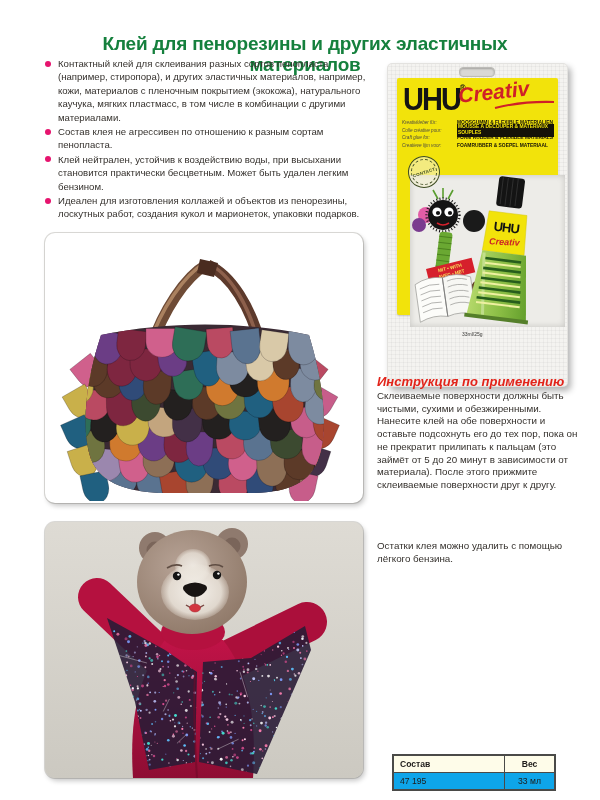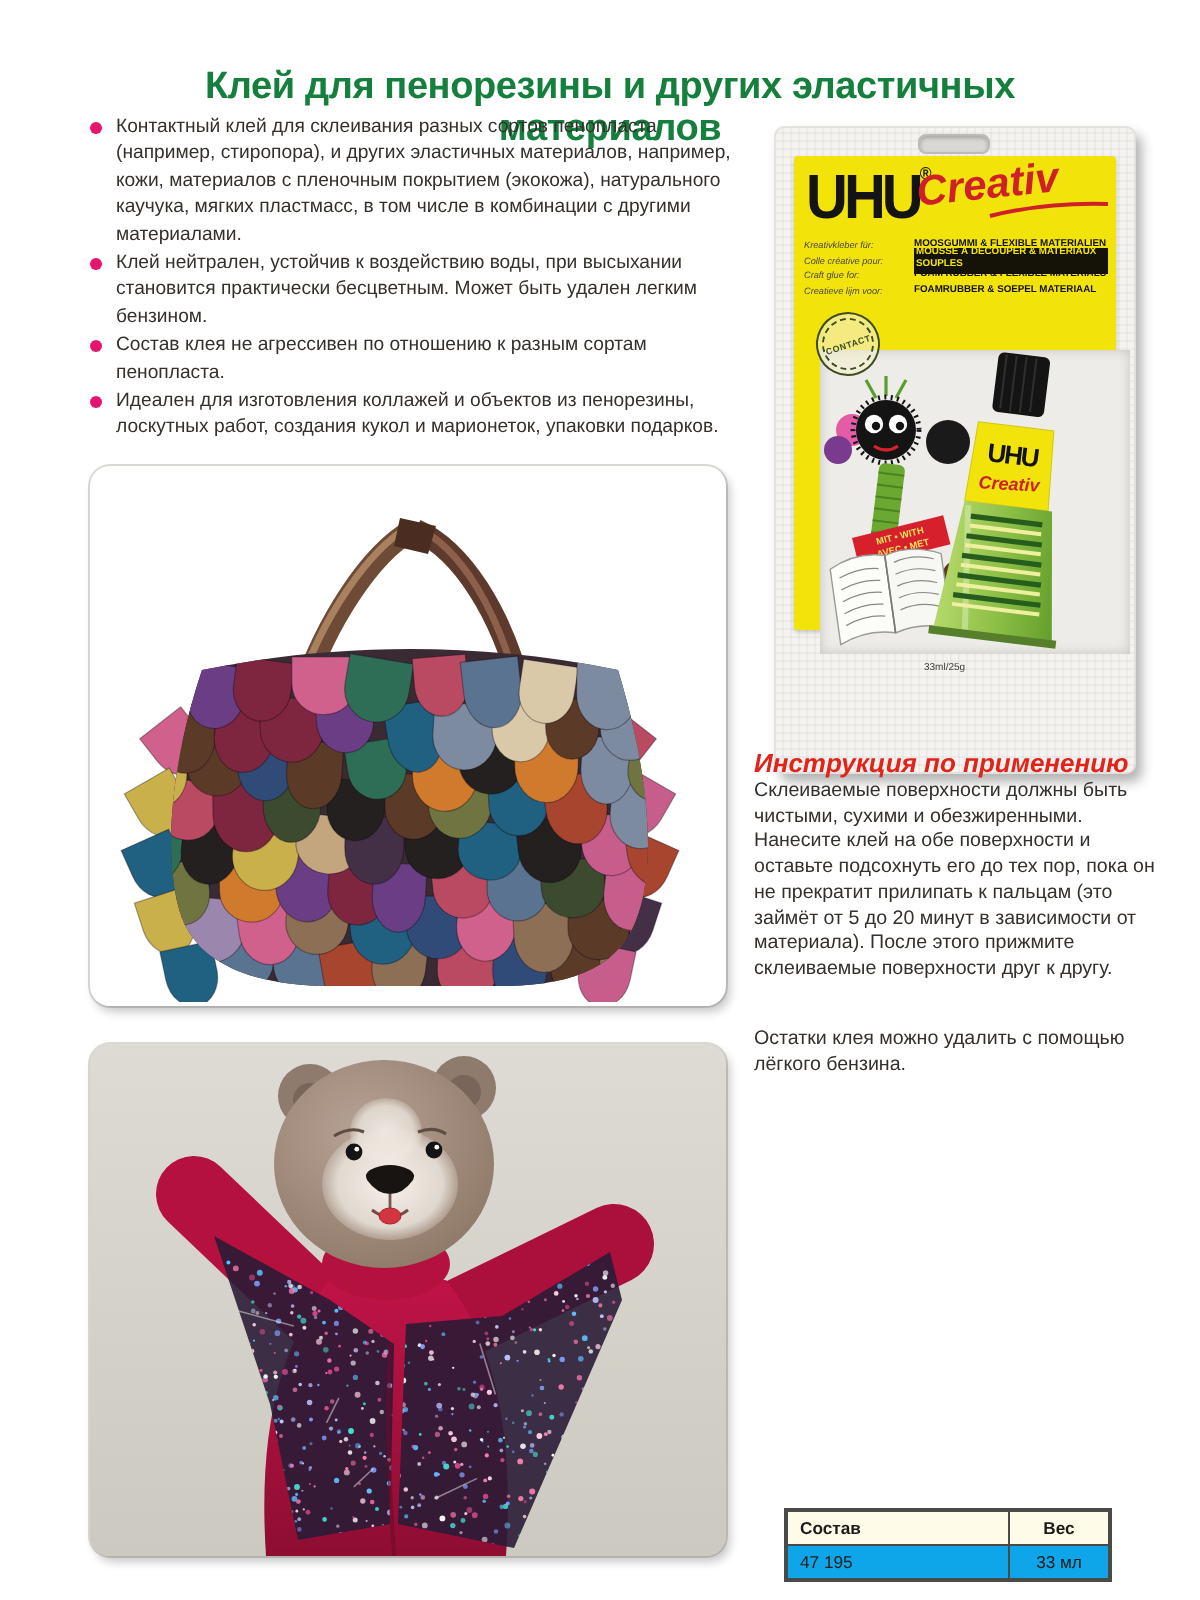--- a/index.html
+++ b/index.html
@@ -52,21 +52,21 @@
   .photo-bag{left:45px;top:233px;width:318px;height:270px;background:#ffffff;}
   .photo-bear{left:45px;top:522px;width:318px;height:256px;background:#d9d6cf;}
 
   
   .rc-head{position:absolute;left:377px;width:210px;font-size:13px;font-weight:bold;
            font-style:italic;color:#e2231a;}
   .rc-body{position:absolute;left:377px;width:206px;font-size:9.8px;line-height:12.7px;color:#34302c;}
   .h-instructions{top:374px;}
   .b-instructions{top:390px;}
   .h-removal{top:498px;}
-  .b-removal{top:514px;}
+  .b-removal{top:540px;}
 
   
   .spec{position:absolute;left:393px;top:755px;border-collapse:collapse;
         font-size:8.6px;color:#1e1c1a;}
   .spec th,.spec td{border:1px solid #4a4a48;height:16px;padding:0;}
   .spec th{background:#fefce9;font-weight:bold;}
   .spec td{background:#0ea5e9;}
   .spec .c-art{width:104px;text-align:left;padding-left:6px;}
   .spec .c-wt{width:49px;text-align:center;}
   .spec{outline:1px solid #4a4a48;}
@@ -75,22 +75,22 @@
 </style>
 </head>
 <body>
 
 <div class="page">
 
   <h1 class="title">Клей для пенорезины и других эластичных материалов</h1>
 
   <ul class="features">
     <li><span class="dot"></span><span>Контактный клей для склеивания разных сортов пенопласта (например, стиропора), и других эластичных материалов, например, кожи, материалов с пленочным покрытием (экокожа), натурального каучука, мягких пластмасс, в том числе в комбинации с другими материалами.</span></li>
+    <li><span class="dot"></span><span>Состав клея не агрессивен по отношению к разным сортам пенопласта.</span></li>
     <li><span class="dot"></span><span>Клей нейтрален, устойчив к воздействию воды, при высыхании становится практически бесцветным. Может быть удален легким бензином.</span></li>
-    <li><span class="dot"></span><span>Состав клея не агрессивен по отношению к разным сортам пенопласта.</span></li>
     <li><span class="dot"></span><span>Идеален для изготовления коллажей и объектов из пенорезины, лоскутных работ, создания кукол и марионеток, упаковки подарков.</span></li>
   </ul>
 
   <div class="package">
     <div class="pack-hole"></div>
     <div class="pack-card">
       <div class="uhu-logo"><span>UHU</span><sup>®</sup></div>
       <div class="creativ-box">
         <svg width="100" height="34" viewBox="0 0 100 34">
           <text x="2" y="22" font-size="21" font-style="italic" font-weight="bold" font-family="DejaVu Serif, serif" fill="#cf2028" transform="rotate(-6 10 22)">Creativ</text>

